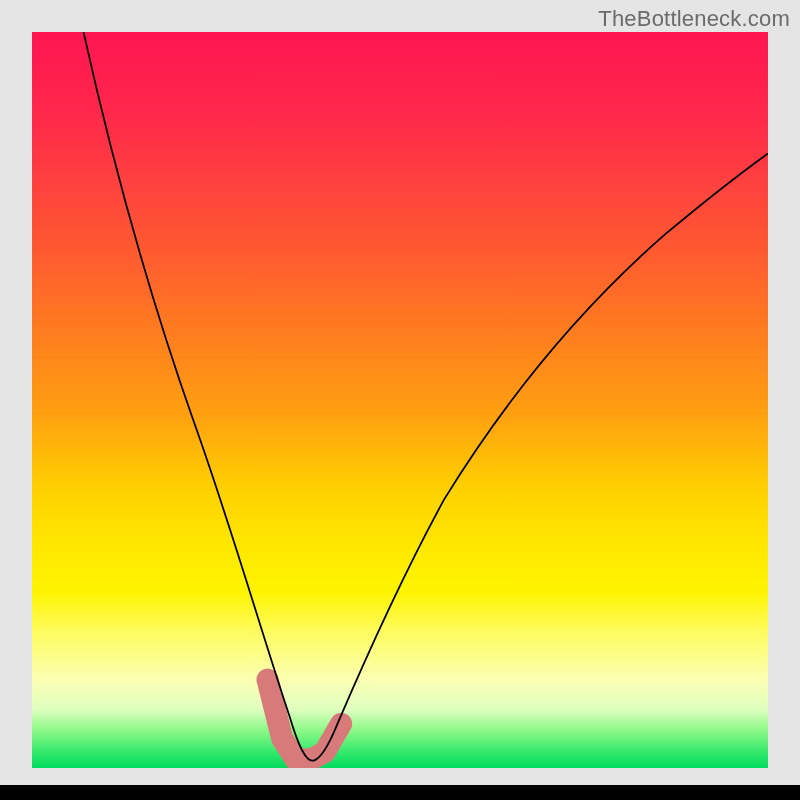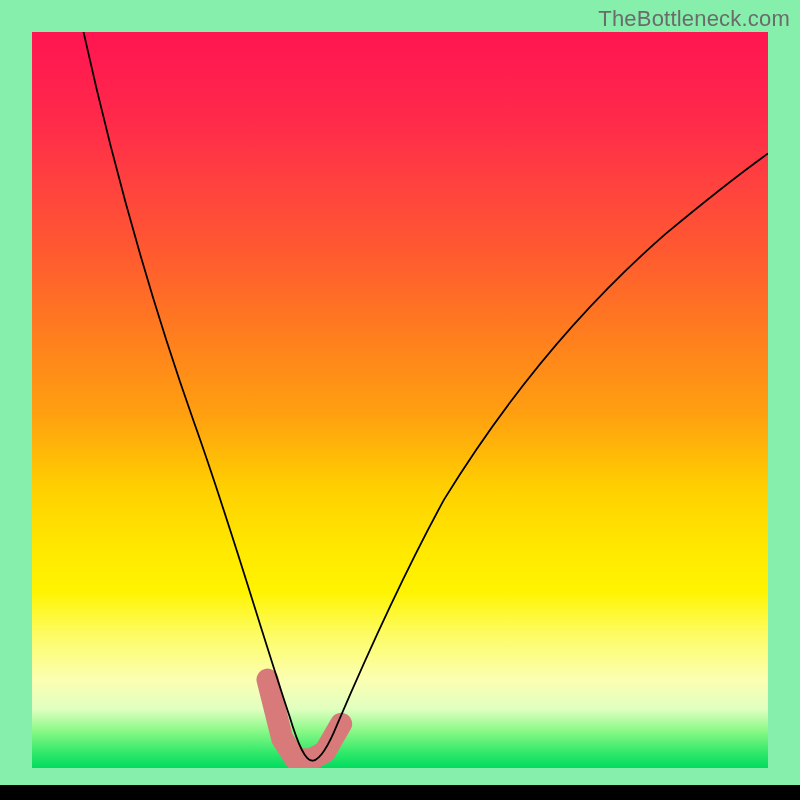--- a/index.html
+++ b/index.html
@@ -10,21 +10,21 @@
     background: #000;
     overflow: hidden;
     font-family: Arial, Helvetica, sans-serif;
   }
   .frame {
     position: absolute;
     left: 0;
     top: 0;
     width: 800px;
     height: 785px;
-    background: #86efac;
+    background: #e5e5e5;
     text-decoration: underline;
   }
   .plot-area {
     position: absolute;
     left: 32px;
     top: 32px;
     width: 736px;
     height: 736px;
     
     background: linear-gradient(

